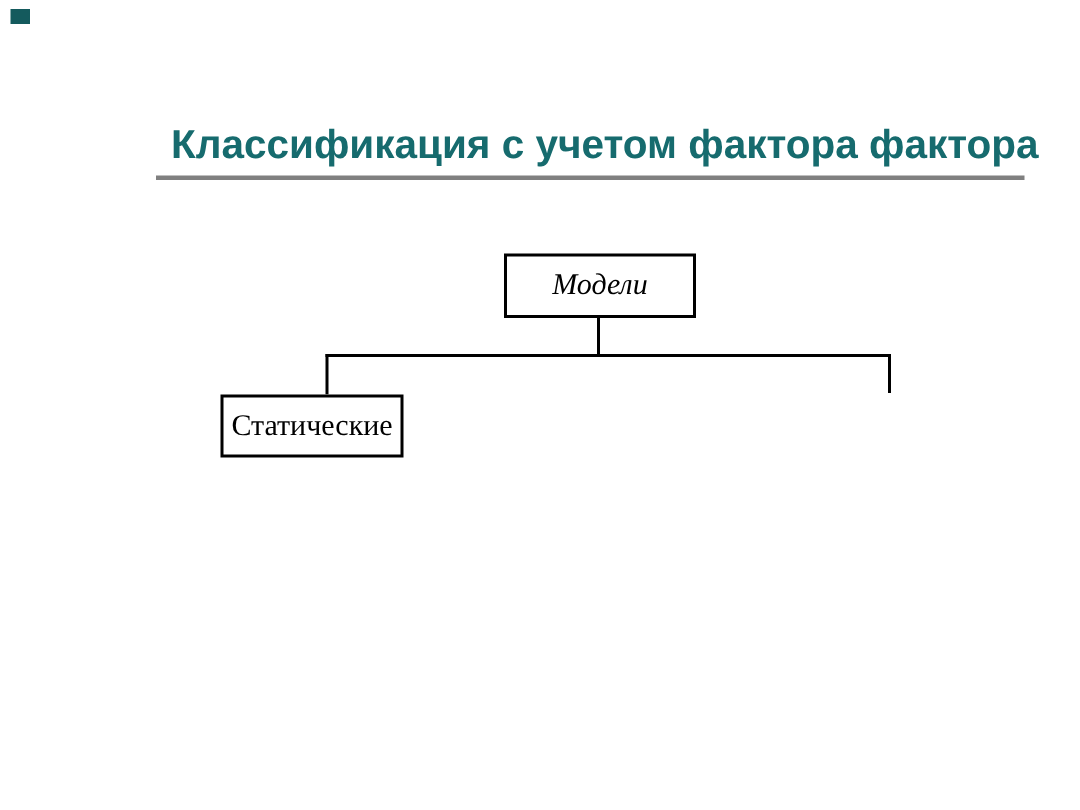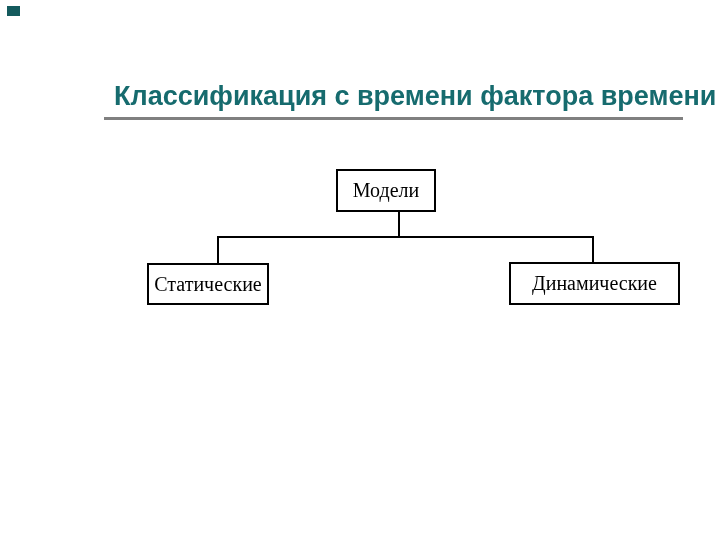--- a/index.html
+++ b/index.html
@@ -56,57 +56,54 @@
     border: 2px solid var(--diagram-line-color, #000000);
     background: var(--node-background, #ffffff);
     display: flex;
     align-items: center;
     justify-content: center;
     font-family: "Liberation Serif", "DejaVu Serif", serif;
     font-size: 20px;
     color: var(--node-text-color, #000000);
     white-space: nowrap;
   }
-  .node-root    { left: 336px; top: 169px; width: 100px; height: 43px; }
+  .node-root    { left: 336px; top: 169px; width: 128px; height: 43px; font-style: italic; }
   .node-static  { left: 147px; top: 263px; width: 122px; height: 42px; }
   .node-dynamic { left: 509px; top: 262px; width: 171px; height: 43px; }
   .connector {
     position: absolute;
     background: var(--diagram-line-color, #000000);
   }
   .conn-root-stem  { left: 398px; top: 211px; width: 2px;  height: 26px; }
   .conn-horizontal { left: 217px; top: 236px; width: 377px; height: 2px; }
   .conn-left-drop  { left: 217px; top: 236px; width: 2px;  height: 27px; }
   .conn-right-drop { left: 592px; top: 236px; width: 2px;  height: 26px; }
 </style>
 </head>
 <body>
 
 <div class="slide">
 
   <div class="corner-marker"></div>
 
-  <h1 class="title">Классификация с времени фактора времени</h1>
+  <h1 class="title">Классификация с учетом фактора фактора</h1>
 
   <div class="title-rule"></div>
 
   <div class="diagram">
 
     <div class="connector conn-root-stem"></div>
     <div class="connector conn-horizontal"></div>
     <div class="connector conn-left-drop"></div>
     <div class="connector conn-right-drop"></div>
 
     <div class="node node-root">
       <span>Модели</span>
     </div>
 
     <div class="node node-static">
       <span>Статические</span>
     </div>
 
-    <div class="node node-dynamic">
-      <span>Динамические</span>
-    </div>
 
   </div>
 
 </div>
 
 </body></html>

